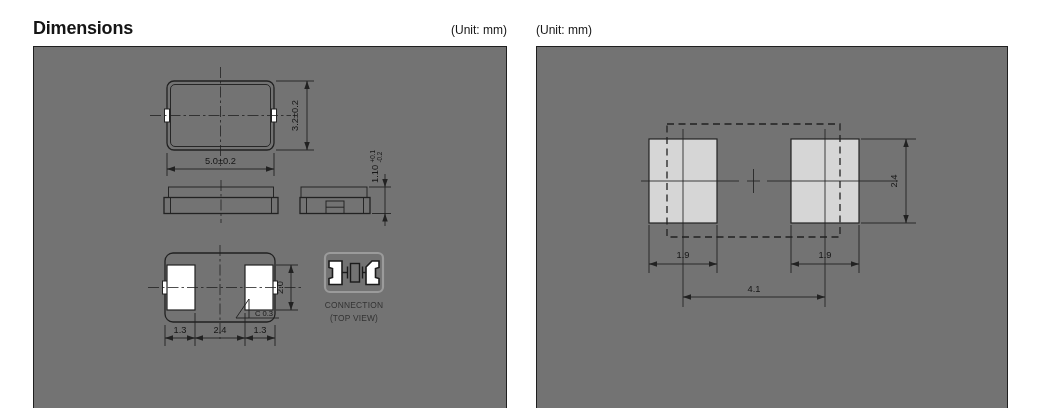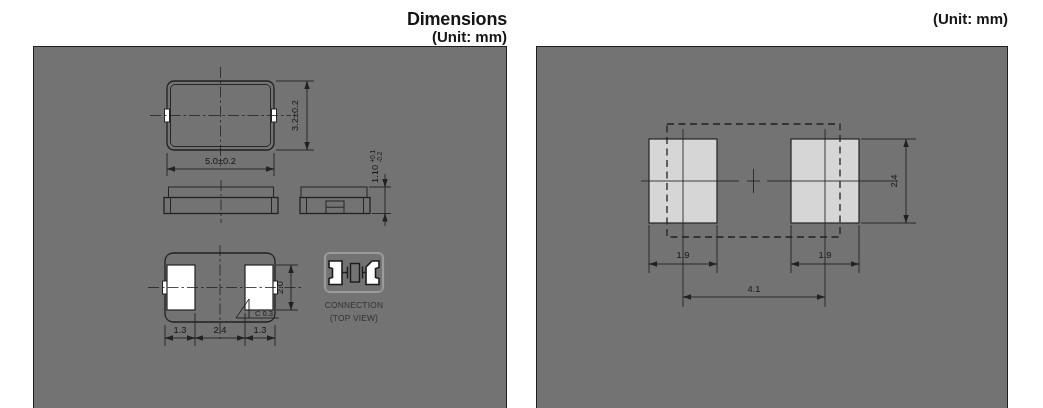--- a/index.html
+++ b/index.html
@@ -9,27 +9,27 @@
     width:1043px; height:408px;
     background:#ffffff;
     font-family:"Liberation Sans", sans-serif;
     overflow:hidden;
   }
   .sec { position:absolute; top:10px; }
   .sec-left  { left:33px;  width:474px; }
   .sec-right { left:536px; width:472px; }
   .hdr {
     display:flex; justify-content:space-between; align-items:flex-end;
-    height:27px; margin-bottom:9px;flex-direction:column;
+    height:27px; margin-bottom:9px;
   }
   .hdr h2 {
     font-size:18px; font-weight:bold; color:#151515; letter-spacing:-0.2px;
     line-height:1;
   }
-  .hdr .unit { font-size:15px; color:#151515; line-height:1.2;font-weight:bold; }
+  .hdr .unit { font-size:12px; color:#151515; line-height:1.2; }
   .panel {
     border:1.6px solid #1f1f1f; background:#737373; height:380px;text-align:center;
   }
   svg { display:block; }
   svg text {
     fill:#161616;
     font-family:"Liberation Sans", sans-serif;
     font-size:9.3px;
   }
   .ln    { fill:none; stroke:#222; stroke-width:1.3; }

